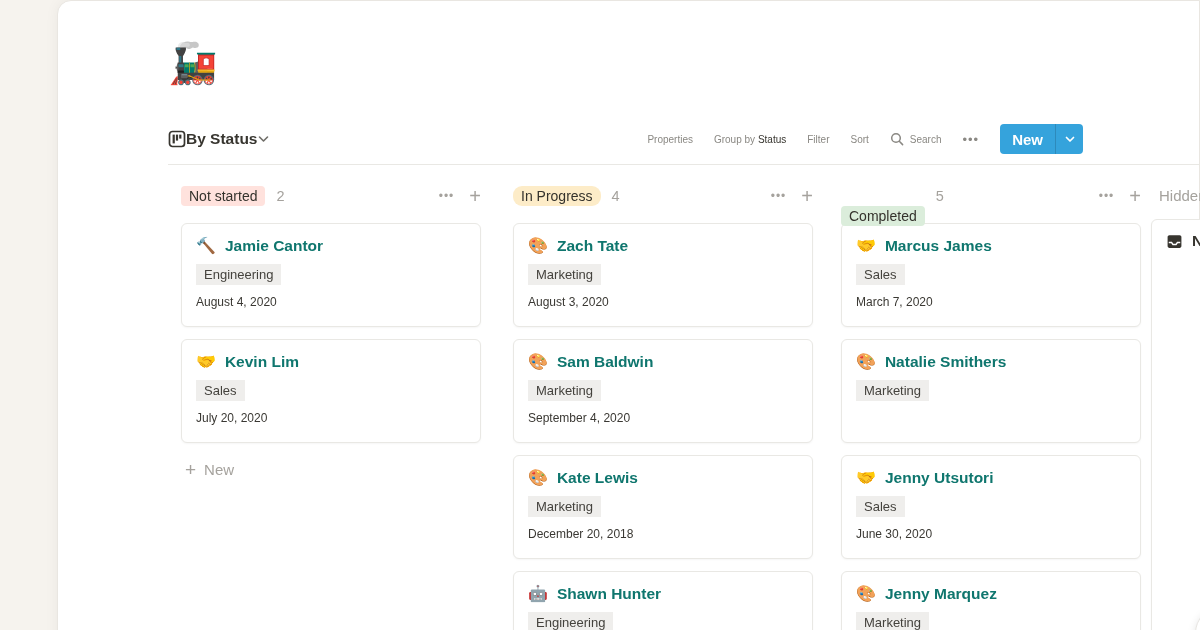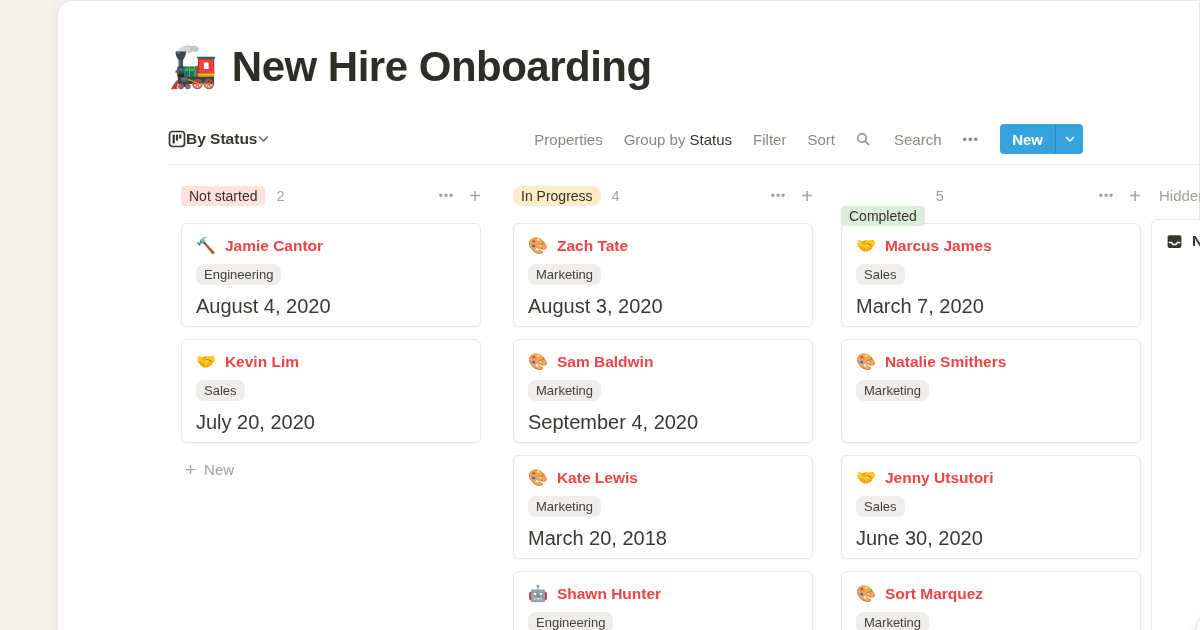--- a/index.html
+++ b/index.html
@@ -27,23 +27,23 @@
   .page-title { font-size:42px; font-weight:bold; letter-spacing:-0.5px; color:#2F2D28; }
 
   
   .toolbar {
     position:absolute; left:110px; right:116px; top:121px; height:34px;
     display:flex; align-items:center;
   }
   .view-switcher { display:flex; align-items:center; gap:0; cursor:pointer; }
   .view-label { font-size:15.5px; font-weight:bold; color:#37352F; }
   .tb-right { margin-left:auto; display:flex; align-items:center; gap:21px; }
-  .tb-item { font-size:15px; color:#8A8883; cursor:pointer; white-space:nowrap; }
+  .tb-item { font-size:10px; color:#8A8883; cursor:pointer; white-space:nowrap; }
   .tb-item b { color:#37352F; font-weight:normal; }
-  .tb-search { display:flex; align-items:center; gap:24px; }
+  .tb-search { display:flex; align-items:center; gap:6px; }
   .tb-dots { letter-spacing:1px; font-size:13px; }
   .new-btn {
     display:flex; align-items:stretch; height:30px; border-radius:4px;
     overflow:hidden; background:#35A3DC; color:#fff; cursor:pointer;
   }
   .new-btn-main { padding:0 12px; display:flex; align-items:center; font-size:15px; font-weight:bold; }
   .new-btn-caret {
     width:28px; display:flex; align-items:center; justify-content:center;
     border-left:1px solid rgba(0,0,0,0.15);
   }
@@ -68,26 +68,26 @@
   .col-actions .dots { font-size:12px; letter-spacing:1px; cursor:pointer; }
   .col-actions .plus { font-size:20px; font-weight:300; line-height:1; cursor:pointer; }
 
   .card {
     background:#fff; border:1px solid #E9E8E4; border-radius:6px;
     box-shadow:0 1px 2px rgba(15,15,15,0.04);
     padding:13px 14px; height:104px; margin-bottom:12px; cursor:pointer;
   }
   .card-title { display:flex; align-items:center; gap:9px; }
   .card-emoji { font-size:16px; line-height:1; }
-  .card-name { font-size:15.5px; font-weight:bold; color:#ef4444; white-space:nowrap; }
+  .card-name { font-size:15.5px; font-weight:bold; color:#0f766e; white-space:nowrap; }
   .tag {
     display:inline-block; margin-top:9px; font-size:13px; color:#44423D;
-    background:#EFEEEC; padding:3px 8px; border-radius:8px;
-  }
-  .card-date { margin-top:10px; font-size:20px; color:#3A3833; }
+    background:#EFEEEC; padding:3px 8px; border-radius:0;
+  }
+  .card-date { margin-top:10px; font-size:12px; color:#3A3833; }
 
   .add-new {
     display:flex; align-items:center; gap:8px; padding:5px 4px;
     color:#A5A29D; font-size:15px; cursor:pointer;
   }
   .add-new .plus { font-size:19px; font-weight:300; line-height:1; }
 
   
   .hidden-label {
     position:absolute; left:1101px; top:186px; font-size:15px; color:#A5A29D; white-space:nowrap;
@@ -112,21 +112,20 @@
   }
   .icon { display:inline-flex; flex:none; }
 </style>
 </head>
 <body>
 
 <div class="page">
 
   <div class="title-row">
     <span class="title-emoji">🚂</span>
-    <span class="page-title">New Hire Onboarding</span>
   </div>
 
   <div class="toolbar">
     <div class="view-switcher">
       <span class="icon">
         <svg width="18" height="18" viewBox="0 0 18 18">
             <rect x="1.5" y="1.5" width="15" height="15" rx="3" fill="none" stroke="#37352F" stroke-width="1.7"></rect>
             <rect x="4.6" y="4.6" width="2.2" height="8.8" fill="#37352F"></rect>
             <rect x="7.9" y="4.6" width="2.2" height="6" fill="#37352F"></rect>
             <rect x="11.2" y="4.6" width="2.2" height="4" fill="#37352F"></rect>
@@ -223,21 +222,21 @@
         </div>
       <span class="tag">Marketing</span>
       <div class="card-date">September 4, 2020</div>
     </div>
     <div class="card">
       <div class="card-title">
           <span class="card-emoji">🎨</span>
           <span class="card-name">Kate Lewis</span>
         </div>
       <span class="tag">Marketing</span>
-      <div class="card-date">March 20, 2018</div>
+      <div class="card-date">December 20, 2018</div>
     </div>
     <div class="card">
       <div class="card-title">
           <span class="card-emoji">🤖</span>
           <span class="card-name">Shawn Hunter</span>
         </div>
       <span class="tag">Engineering</span>
     </div>
   </div>
 
@@ -269,21 +268,21 @@
       <div class="card-title">
           <span class="card-emoji">🤝</span>
           <span class="card-name">Jenny Utsutori</span>
         </div>
       <span class="tag">Sales</span>
       <div class="card-date">June 30, 2020</div>
     </div>
     <div class="card">
       <div class="card-title">
           <span class="card-emoji">🎨</span>
-          <span class="card-name">Sort Marquez</span>
+          <span class="card-name">Jenny Marquez</span>
         </div>
       <span class="tag">Marketing</span>
     </div>
   </div>
 
   <div class="hidden-label">Hidden columns</div>
   <div class="hidden-panel">
     <div class="hidden-row">
       <span class="icon">
         <svg width="17" height="17" viewBox="0 0 16 16">

